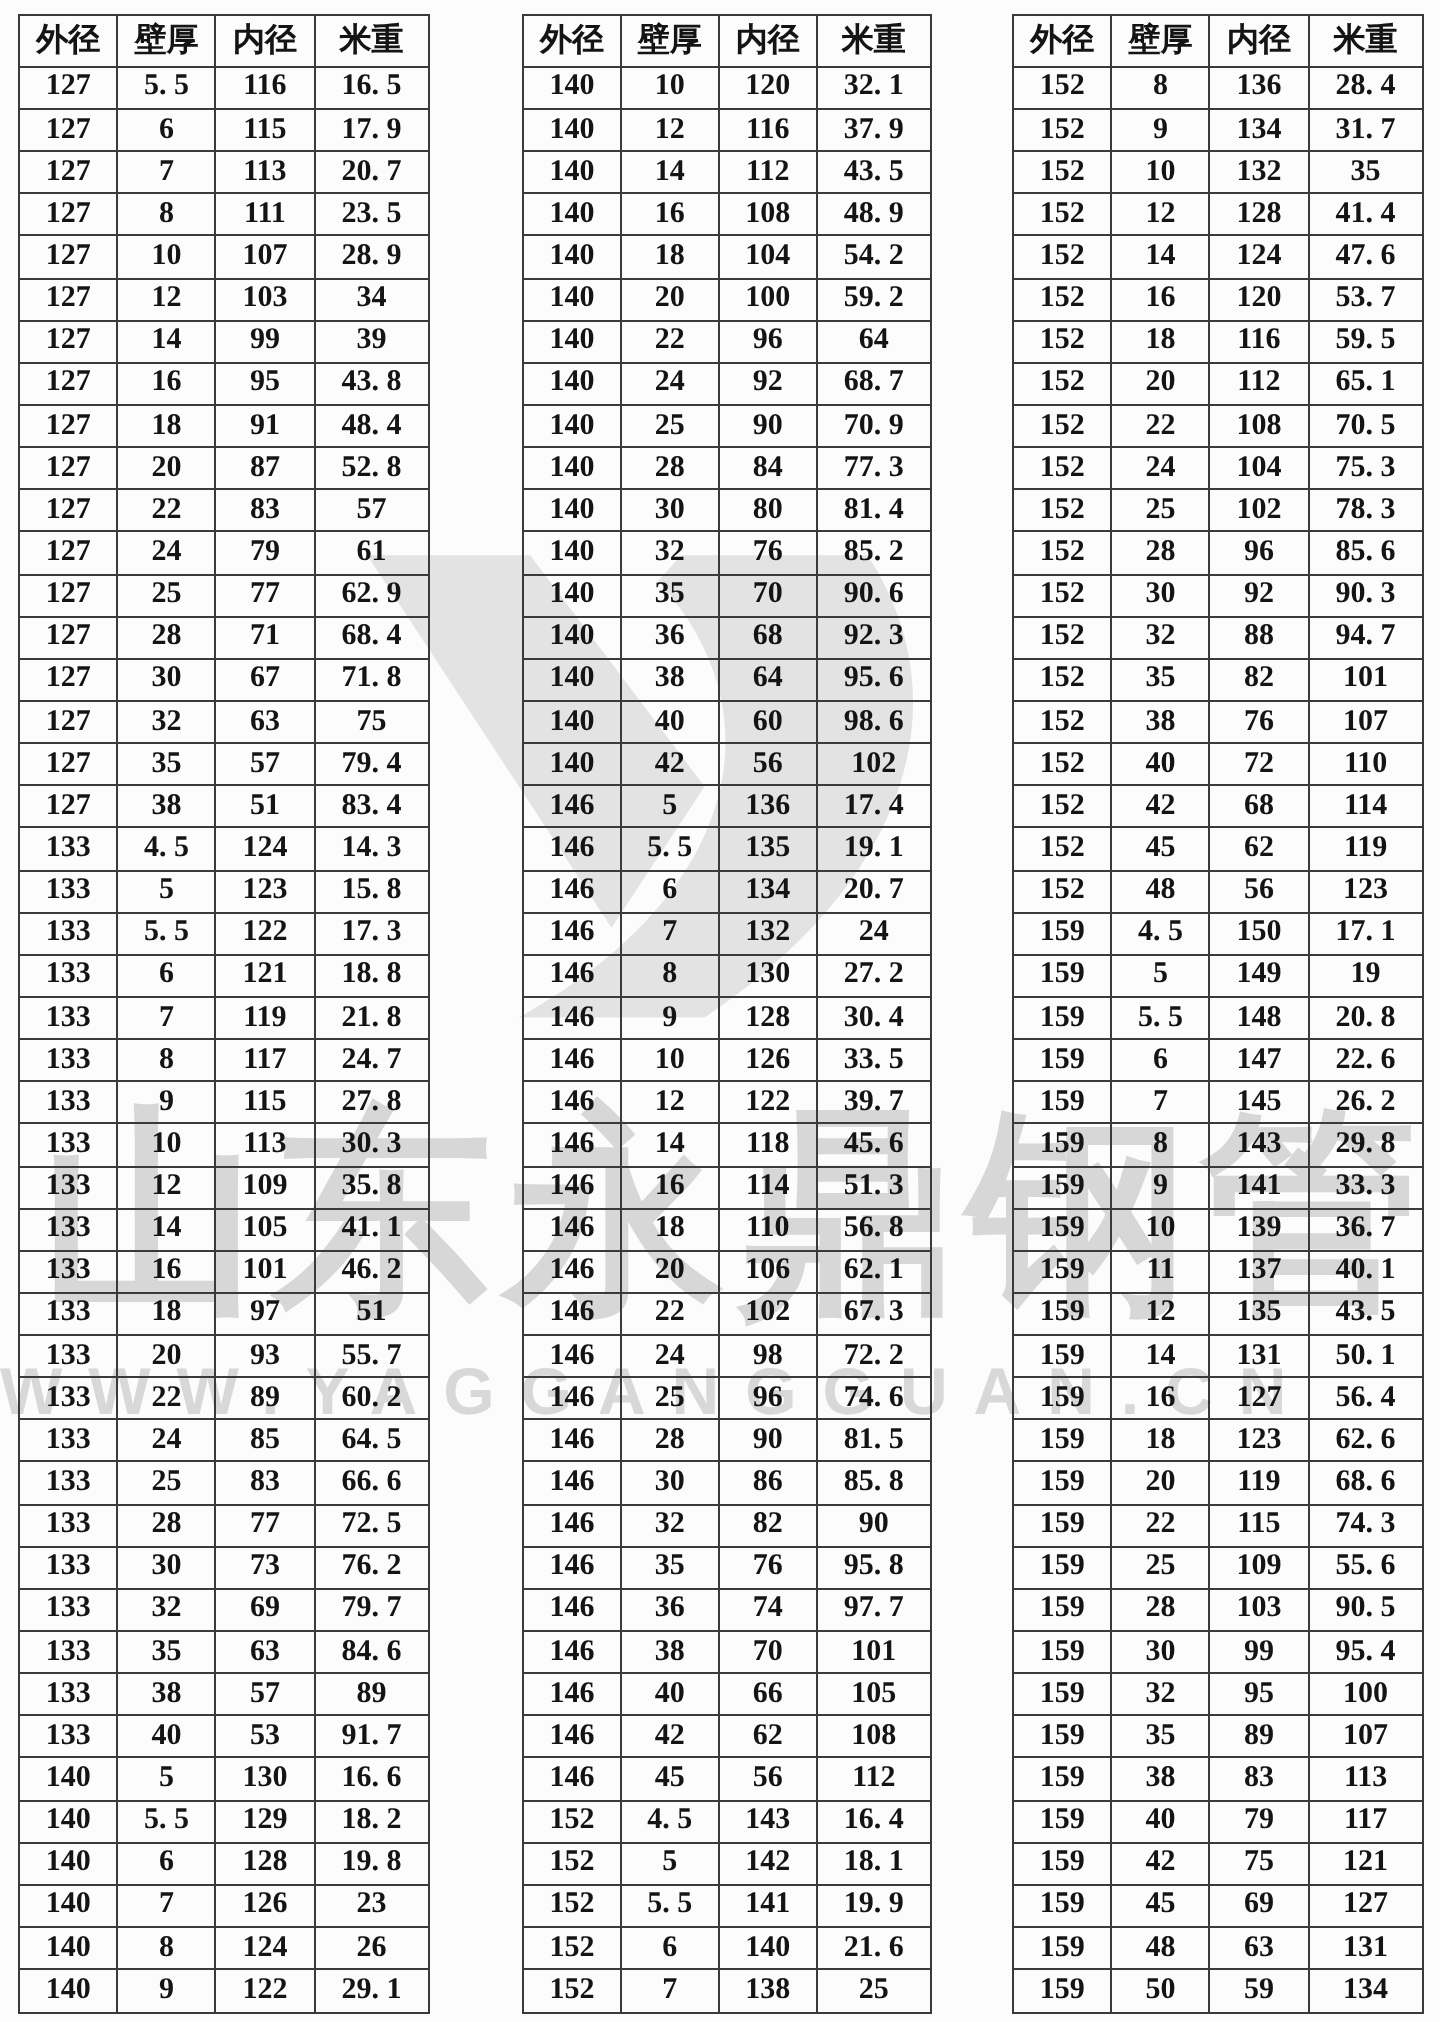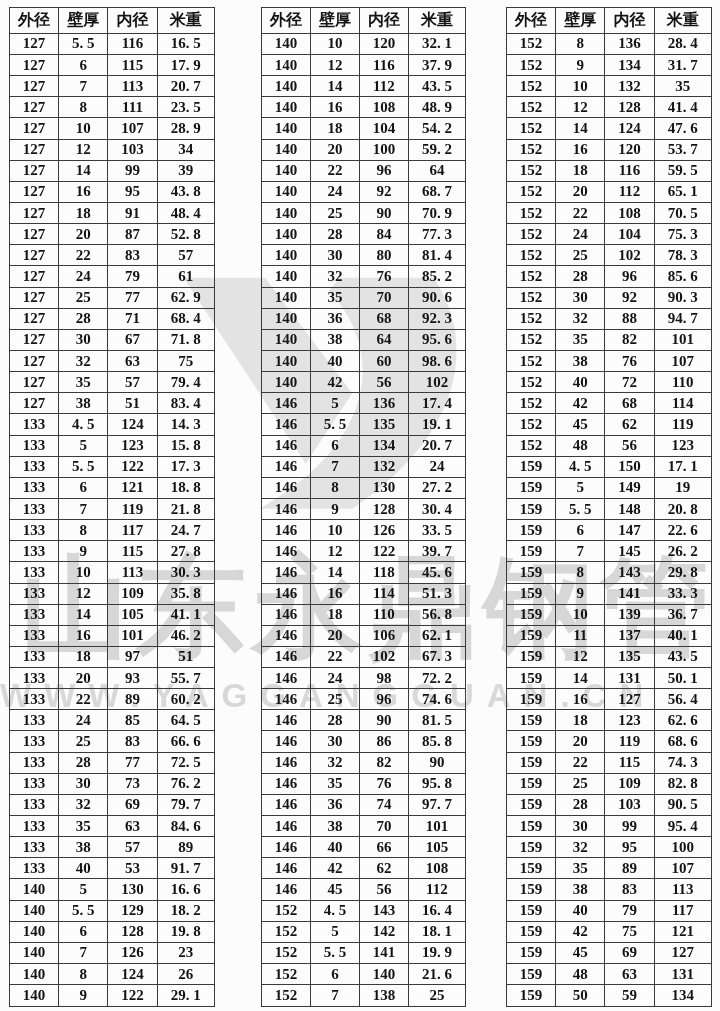--- a/index.html
+++ b/index.html
@@ -858,21 +858,21 @@
         <tr>
           <td>159</td>
           <td>22</td>
           <td>115</td>
           <td>74. 3</td>
         </tr>
         <tr>
           <td>159</td>
           <td>25</td>
           <td>109</td>
-          <td>82. 8</td>
+          <td>55. 6</td>
         </tr>
         <tr>
           <td>159</td>
           <td>28</td>
           <td>103</td>
           <td>90. 5</td>
         </tr>
         <tr>
           <td>159</td>
           <td>30</td>

